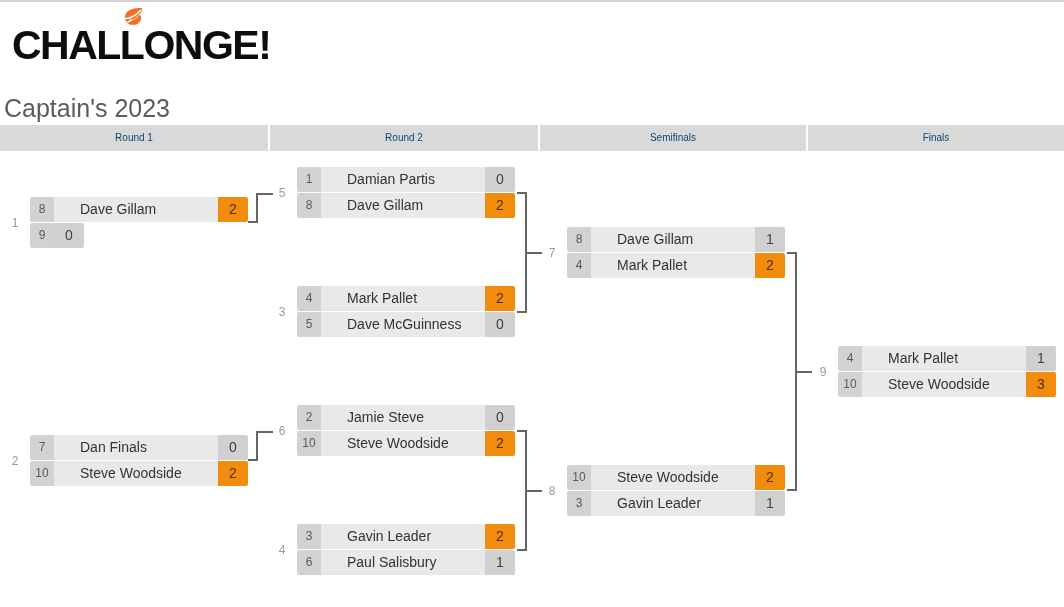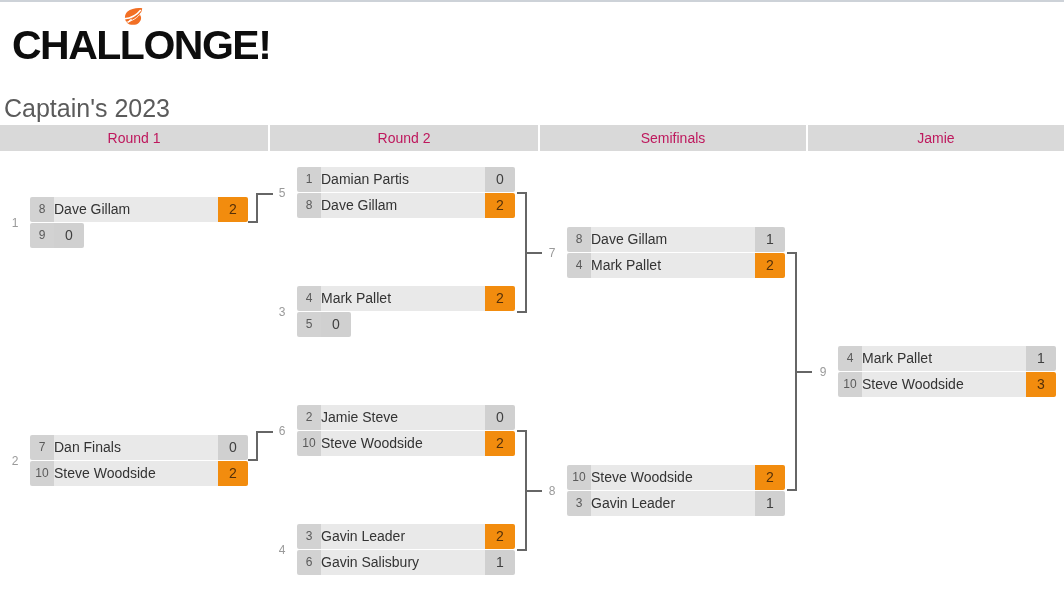--- a/index.html
+++ b/index.html
@@ -26,39 +26,39 @@
     font-size: 25px; color: #5b5b5b; font-weight: 400; margin-top: 20px;
   }
   
   .round-headers {
     position: absolute; left: 0; top: 123px; width: 1064px;
     display: grid; grid-template-columns: 268px 268px 266px auto;
     grid-column-gap: 2px;
   }
   .round-header {
     background: #d9d9d9; height: 26px; line-height: 26px;
-    text-align: center; font-size: 14px; color: #be185d;
+    text-align: center; font-size: 10px; color: #0c4a6e;
   }
   
   .bracket { position: absolute; left: 0; top: 0; width: 1064px; height: 607px; }
   .match { position: absolute; width: 218px; }
   .match-label {
     position: absolute; left: -24px; width: 18px; top: 50%;
     transform: translateY(-50%);
     font-size: 12px; color: #9a9a9a; text-align: center;
   }
   .prow { display: flex; height: 25px; margin-bottom: 1px; cursor: pointer; }
   .seed {
     width: 24px; background: #d2d2d2; color: #5a5a5a;
     font-size: 12px; text-align: center; line-height: 25px;
     border-radius: 2px 0 0 2px; flex-shrink: 0;
   }
   .pname {
     flex: 1; background: #e9e9e9; color: #333333;
-    font-size: 14px; line-height: 25px; padding-left: 0;
+    font-size: 14px; line-height: 25px; padding-left: 26px;
     white-space: nowrap; overflow: hidden;
   }
   .score {
     width: 30px; background: #d0d0d0; color: #3f3f3f;
     font-size: 14px; text-align: center; line-height: 25px;
     border-radius: 0 2px 2px 0; flex-shrink: 0;
   }
   .score[data-winner="true"] { background: #F28C0E; color: #54300a; }
   
   .m-1 { left: 30px;  top: 195px; }
@@ -97,21 +97,21 @@
     <path d="M8 52 C10 44 16 38 24 36 C18 46 14 50 8 52 Z" fill="#ffffff"></path>
   </svg>
   <div class="logo-text">CHALLONGE!</div>
 </div>
 <div class="tournament-title">Captain's 2023</div>
 
 <div class="round-headers">
   <div class="round-header">Round 1</div>
   <div class="round-header">Round 2</div>
   <div class="round-header">Semifinals</div>
-  <div class="round-header">Jamie</div>
+  <div class="round-header">Finals</div>
 </div>
 
 <div class="bracket">
 
   <div class="match m-1">
     <span class="match-label">1</span>
     <div class="prow">
       <span class="seed">8</span>
       <span class="pname">Dave Gillam</span>
       <span class="score" data-winner="true">2</span>
@@ -152,20 +152,21 @@
 
   <div class="match m-3">
     <span class="match-label">3</span>
     <div class="prow">
       <span class="seed">4</span>
       <span class="pname">Mark Pallet</span>
       <span class="score" data-winner="true">2</span>
     </div>
     <div class="prow">
       <span class="seed">5</span>
+      <span class="pname">Dave McGuinness</span>
       <span class="score" data-winner="false">0</span>
     </div>
   </div>
 
   <div class="match m-6">
     <span class="match-label">6</span>
     <div class="prow">
       <span class="seed">2</span>
       <span class="pname">Jamie Steve</span>
       <span class="score" data-winner="false">0</span>
@@ -179,21 +180,21 @@
 
   <div class="match m-4">
     <span class="match-label">4</span>
     <div class="prow">
       <span class="seed">3</span>
       <span class="pname">Gavin Leader</span>
       <span class="score" data-winner="true">2</span>
     </div>
     <div class="prow">
       <span class="seed">6</span>
-      <span class="pname">Gavin Salisbury</span>
+      <span class="pname">Paul Salisbury</span>
       <span class="score" data-winner="false">1</span>
     </div>
   </div>
 
   <div class="match m-7">
     <span class="match-label">7</span>
     <div class="prow">
       <span class="seed">8</span>
       <span class="pname">Dave Gillam</span>
       <span class="score" data-winner="false">1</span>

